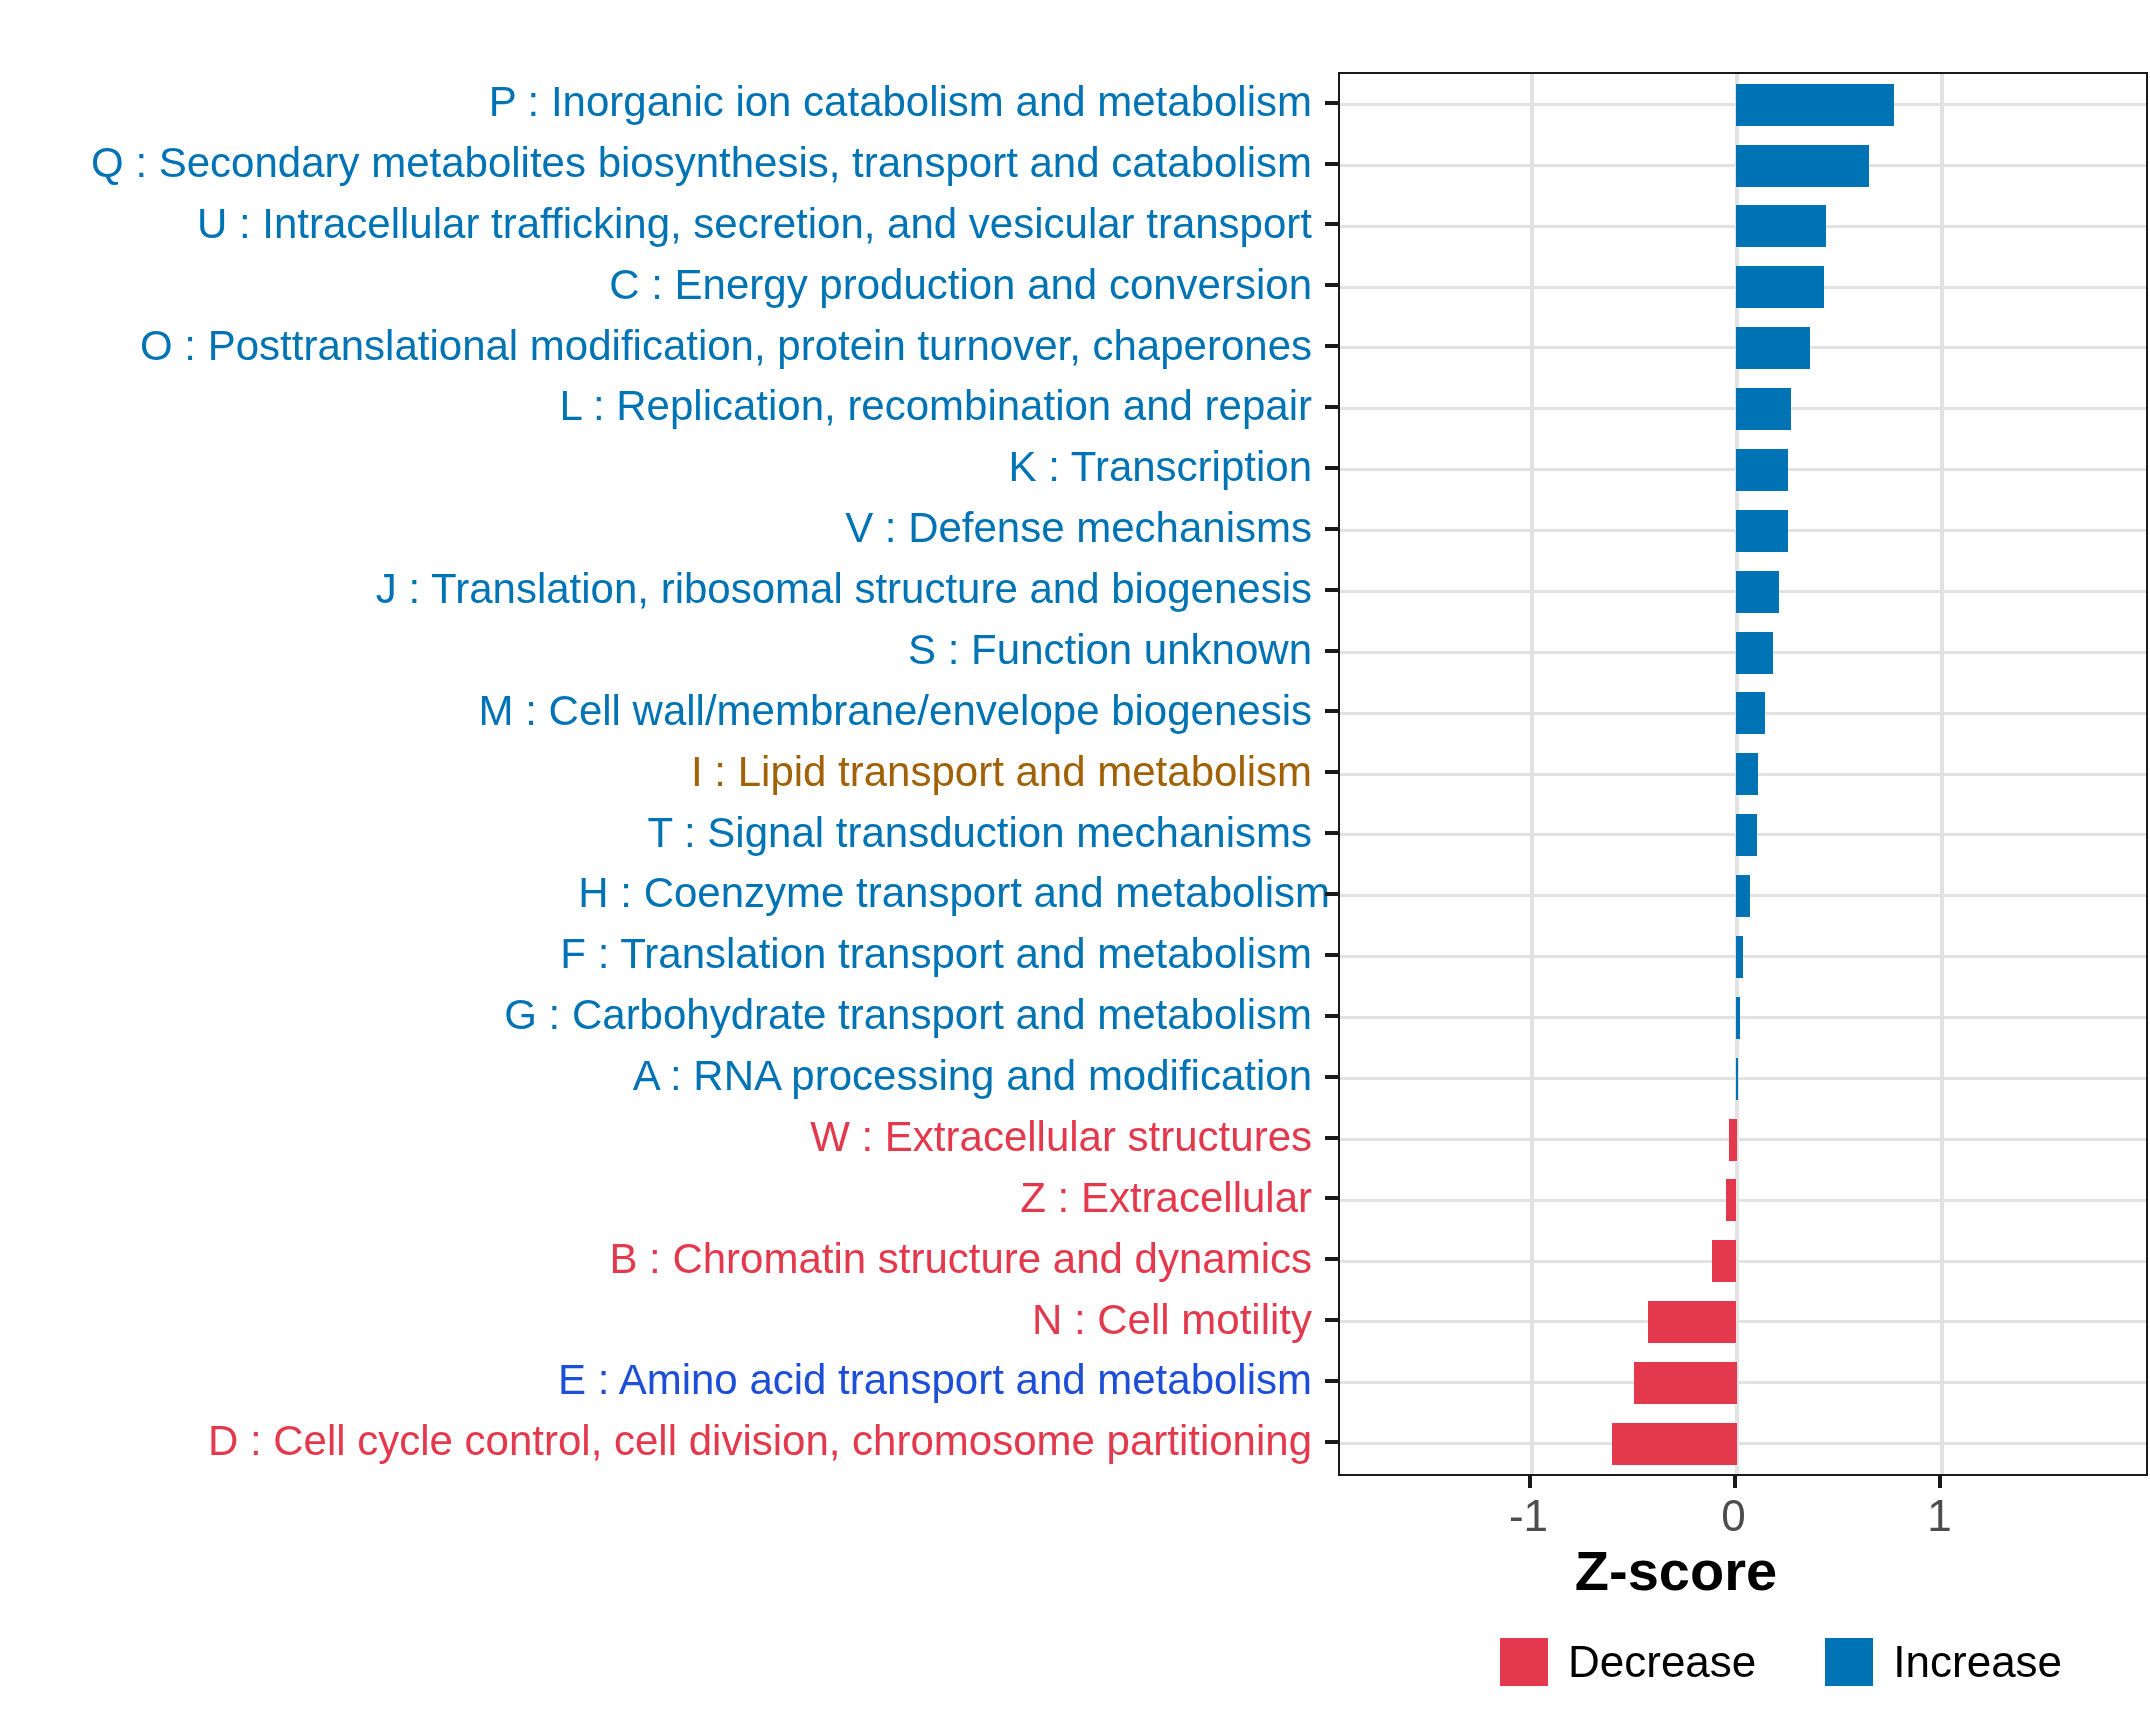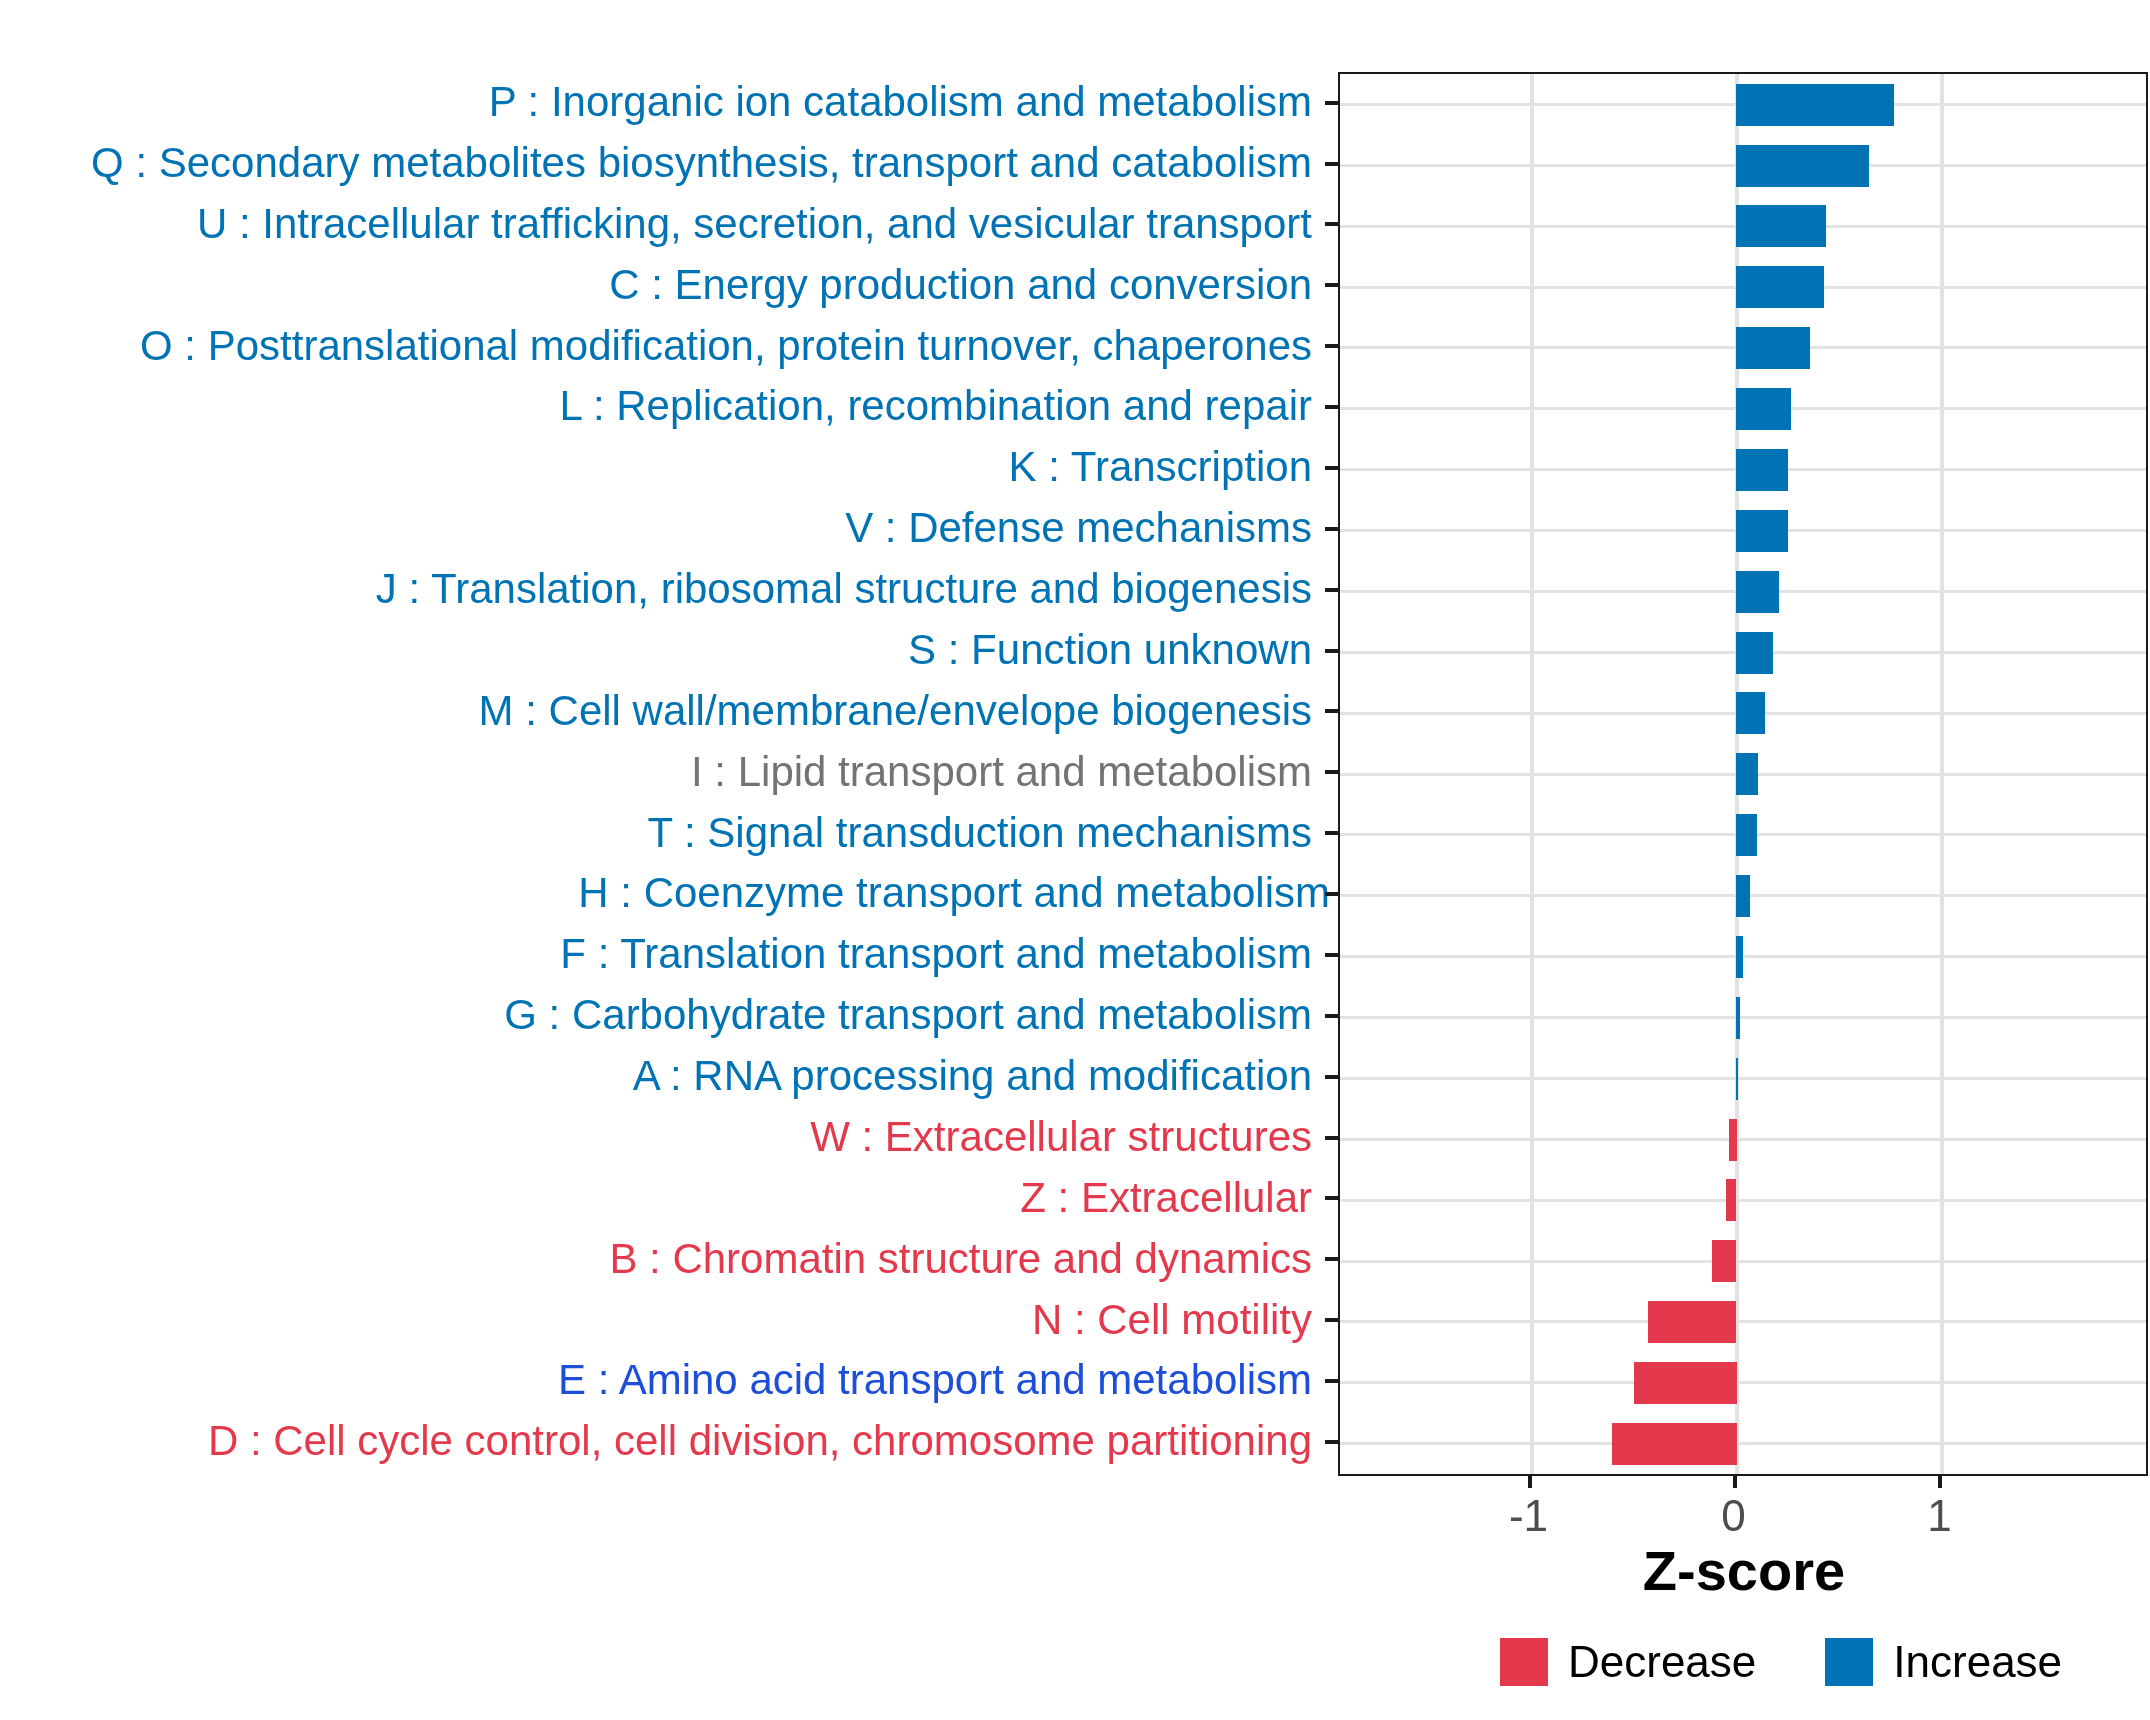--- a/index.html
+++ b/index.html
@@ -36,21 +36,21 @@
   .ytick,.xtick{
     position:absolute;background:#1a1a1a;z-index:3;
   }
   .xtick-label{
     position:absolute;
     font-size:44px;color:#4d4d4d;
     width:143px;text-align:center;
   }
   #x-title{
     position:absolute;
-    left:1338px;top:1538px;width:812px;
+    left:1270px;top:1538px;width:812px;
     text-align:center;
     font-size:56px;font-weight:bold;color:#000000;
   }
   #legend{
     position:absolute;
     left:1500px;top:1637px;
     display:flex;align-items:center;gap:20px;
   }
   .legend-swatch{width:48px;height:48px;}
   .legend-label{font-size:44px;color:#000000;white-space:nowrap;}
@@ -120,21 +120,21 @@
       <div class="ylabel" style="left: 0px; width: 1312px; top: 138px; color: rgb(0, 115, 180);">Q : Secondary metabolites biosynthesis, transport and catabolism</div>
       <div class="ylabel" style="left: 0px; width: 1312px; top: 199px; color: rgb(0, 115, 180);">U : Intracellular trafficking, secretion, and vesicular transport</div>
       <div class="ylabel" style="left: 0px; width: 1312px; top: 260px; color: rgb(0, 115, 180);">C : Energy production and conversion</div>
       <div class="ylabel" style="left: 0px; width: 1312px; top: 321px; color: rgb(0, 115, 180);">O : Posttranslational modification, protein turnover, chaperones</div>
       <div class="ylabel" style="left: 0px; width: 1312px; top: 381px; color: rgb(0, 115, 180);">L : Replication, recombination and repair</div>
       <div class="ylabel" style="left: 0px; width: 1312px; top: 442px; color: rgb(0, 115, 180);">K : Transcription</div>
       <div class="ylabel" style="left: 0px; width: 1312px; top: 503px; color: rgb(0, 115, 180);">V : Defense mechanisms</div>
       <div class="ylabel" style="left: 0px; width: 1312px; top: 564px; color: rgb(0, 115, 180);">J : Translation, ribosomal structure and biogenesis</div>
       <div class="ylabel" style="left: 0px; width: 1312px; top: 625px; color: rgb(0, 115, 180);">S : Function unknown</div>
       <div class="ylabel" style="left: 0px; width: 1312px; top: 686px; color: rgb(0, 115, 180);">M : Cell wall/membrane/envelope biogenesis</div>
-      <div class="ylabel" style="left: 0px; width: 1312px; top: 747px; color: #737373;">I : Lipid transport and metabolism</div>
+      <div class="ylabel" style="left: 0px; width: 1312px; top: 747px; color: #a16207;">I : Lipid transport and metabolism</div>
       <div class="ylabel" style="left: 0px; width: 1312px; top: 808px; color: rgb(0, 115, 180);">T : Signal transduction mechanisms</div>
       <div class="ylabel" style="left: 0px; width: 1312px; top: 868px; color: rgb(0, 115, 180); margin-left: 18px;">H : Coenzyme transport and metabolism</div>
       <div class="ylabel" style="left: 0px; width: 1312px; top: 929px; color: rgb(0, 115, 180);">F : Translation transport and metabolism</div>
       <div class="ylabel" style="left: 0px; width: 1312px; top: 990px; color: rgb(0, 115, 180);">G : Carbohydrate transport and metabolism</div>
       <div class="ylabel" style="left: 0px; width: 1312px; top: 1051px; color: rgb(0, 115, 180);">A : RNA processing and modification</div>
       <div class="ylabel" style="left: 0px; width: 1312px; top: 1112px; color: rgb(228, 57, 76);">W : Extracellular structures</div>
       <div class="ylabel" style="left: 0px; width: 1312px; top: 1173px; color: rgb(228, 57, 76);">Z : Extracellular</div>
       <div class="ylabel" style="left: 0px; width: 1312px; top: 1234px; color: rgb(228, 57, 76);">B : Chromatin structure and dynamics</div>
       <div class="ylabel" style="left: 0px; width: 1312px; top: 1295px; color: rgb(228, 57, 76);">N : Cell motility</div>
       <div class="ylabel" style="left: 0px; width: 1312px; top: 1355px; color: #1d4ed8;">E : Amino acid transport and metabolism</div>

